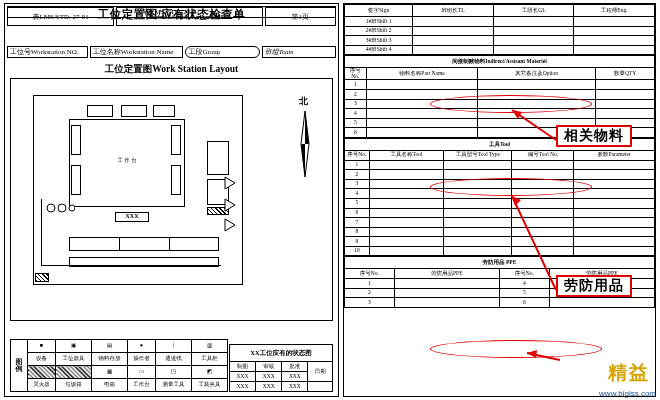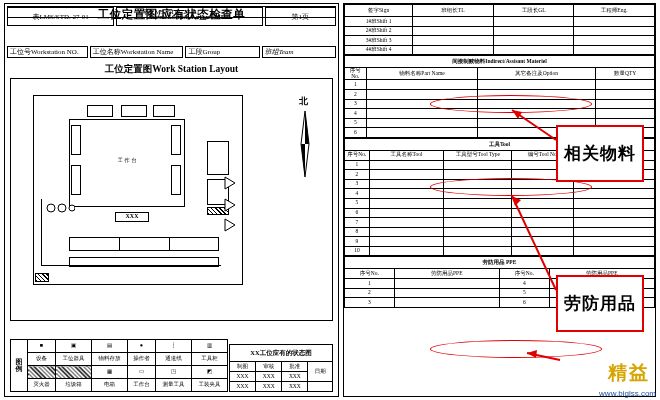--- a/index.html
+++ b/index.html
@@ -47,21 +47,21 @@
   .signblock .sbtitle{font-size:6.5px;height:16px;font-weight:bold;}
 
   
   .right{position:absolute;left:343px;top:3px;width:313px;height:394px;border:1px solid #000;box-sizing:border-box;}
   .right table td{border:1px solid #000;font-size:5.5px;height:8.6px;line-height:1;padding:0 1px;text-align:center;}
   .sechdr td{font-size:6.5px;font-weight:bold;}
   .numcol{width:22px;}
 
   
   .callout{position:absolute;border:2px solid #e00000;background:#fff;color:#000;font-weight:bold;
-           font-size:17px;font-family:Liberation Mono, monospace;padding:15px 6px;letter-spacing:1px;}
+           font-size:14px;font-family:Liberation Mono, monospace;padding:0 6px;letter-spacing:1px;}
   .ellipse{position:absolute;border:1.6px solid #e00000;border-radius:50%;}
   svg.arrows{position:absolute;left:0;top:0;width:660px;height:400px;pointer-events:none;}
   .wm{position:absolute;right:4px;bottom:2px;font-size:8px;color:#1a53a0;font-family:"Liberation Sans",sans-serif;}
   .wmbig{position:absolute;right:10px;bottom:14px;font-size:19px;font-weight:bold;color:#d8a400;
          font-family:"Liberation Sans",sans-serif;letter-spacing:2px;text-shadow:0 0 1px #fff;}
 </style>
 </head>
 <body>
 
 <div class="page">
@@ -89,21 +89,21 @@
 
     <div style="position:absolute;left:0;top:0;width:100%;">
       <div class="bigtitle" style="padding:3px 0 2px;">工位定置图/应有状态检查单</div>
     </div>
 
     <table class="titleblock" style="margin-top:16px;">
       <tbody>
           <tr>
         <td style="width:25%;" class="l">工位号Workstation NO.</td>
         <td style="width:29%;" class="l">工位名称Workstation Name</td>
-        <td style="width:23%;" class="l">工段Group</td>
+        <td style="width:23%;border-radius:6px;" class="l">工段Group</td>
         <td style="width:23%;font-style:italic;" class="l">班组Team</td>
       </tr>
     </tbody>
       </table>
 
     <div class="layouthead">工位定置图Work Station Layout</div>
 
     <div class="drawing">
 
       <div class="compass">

